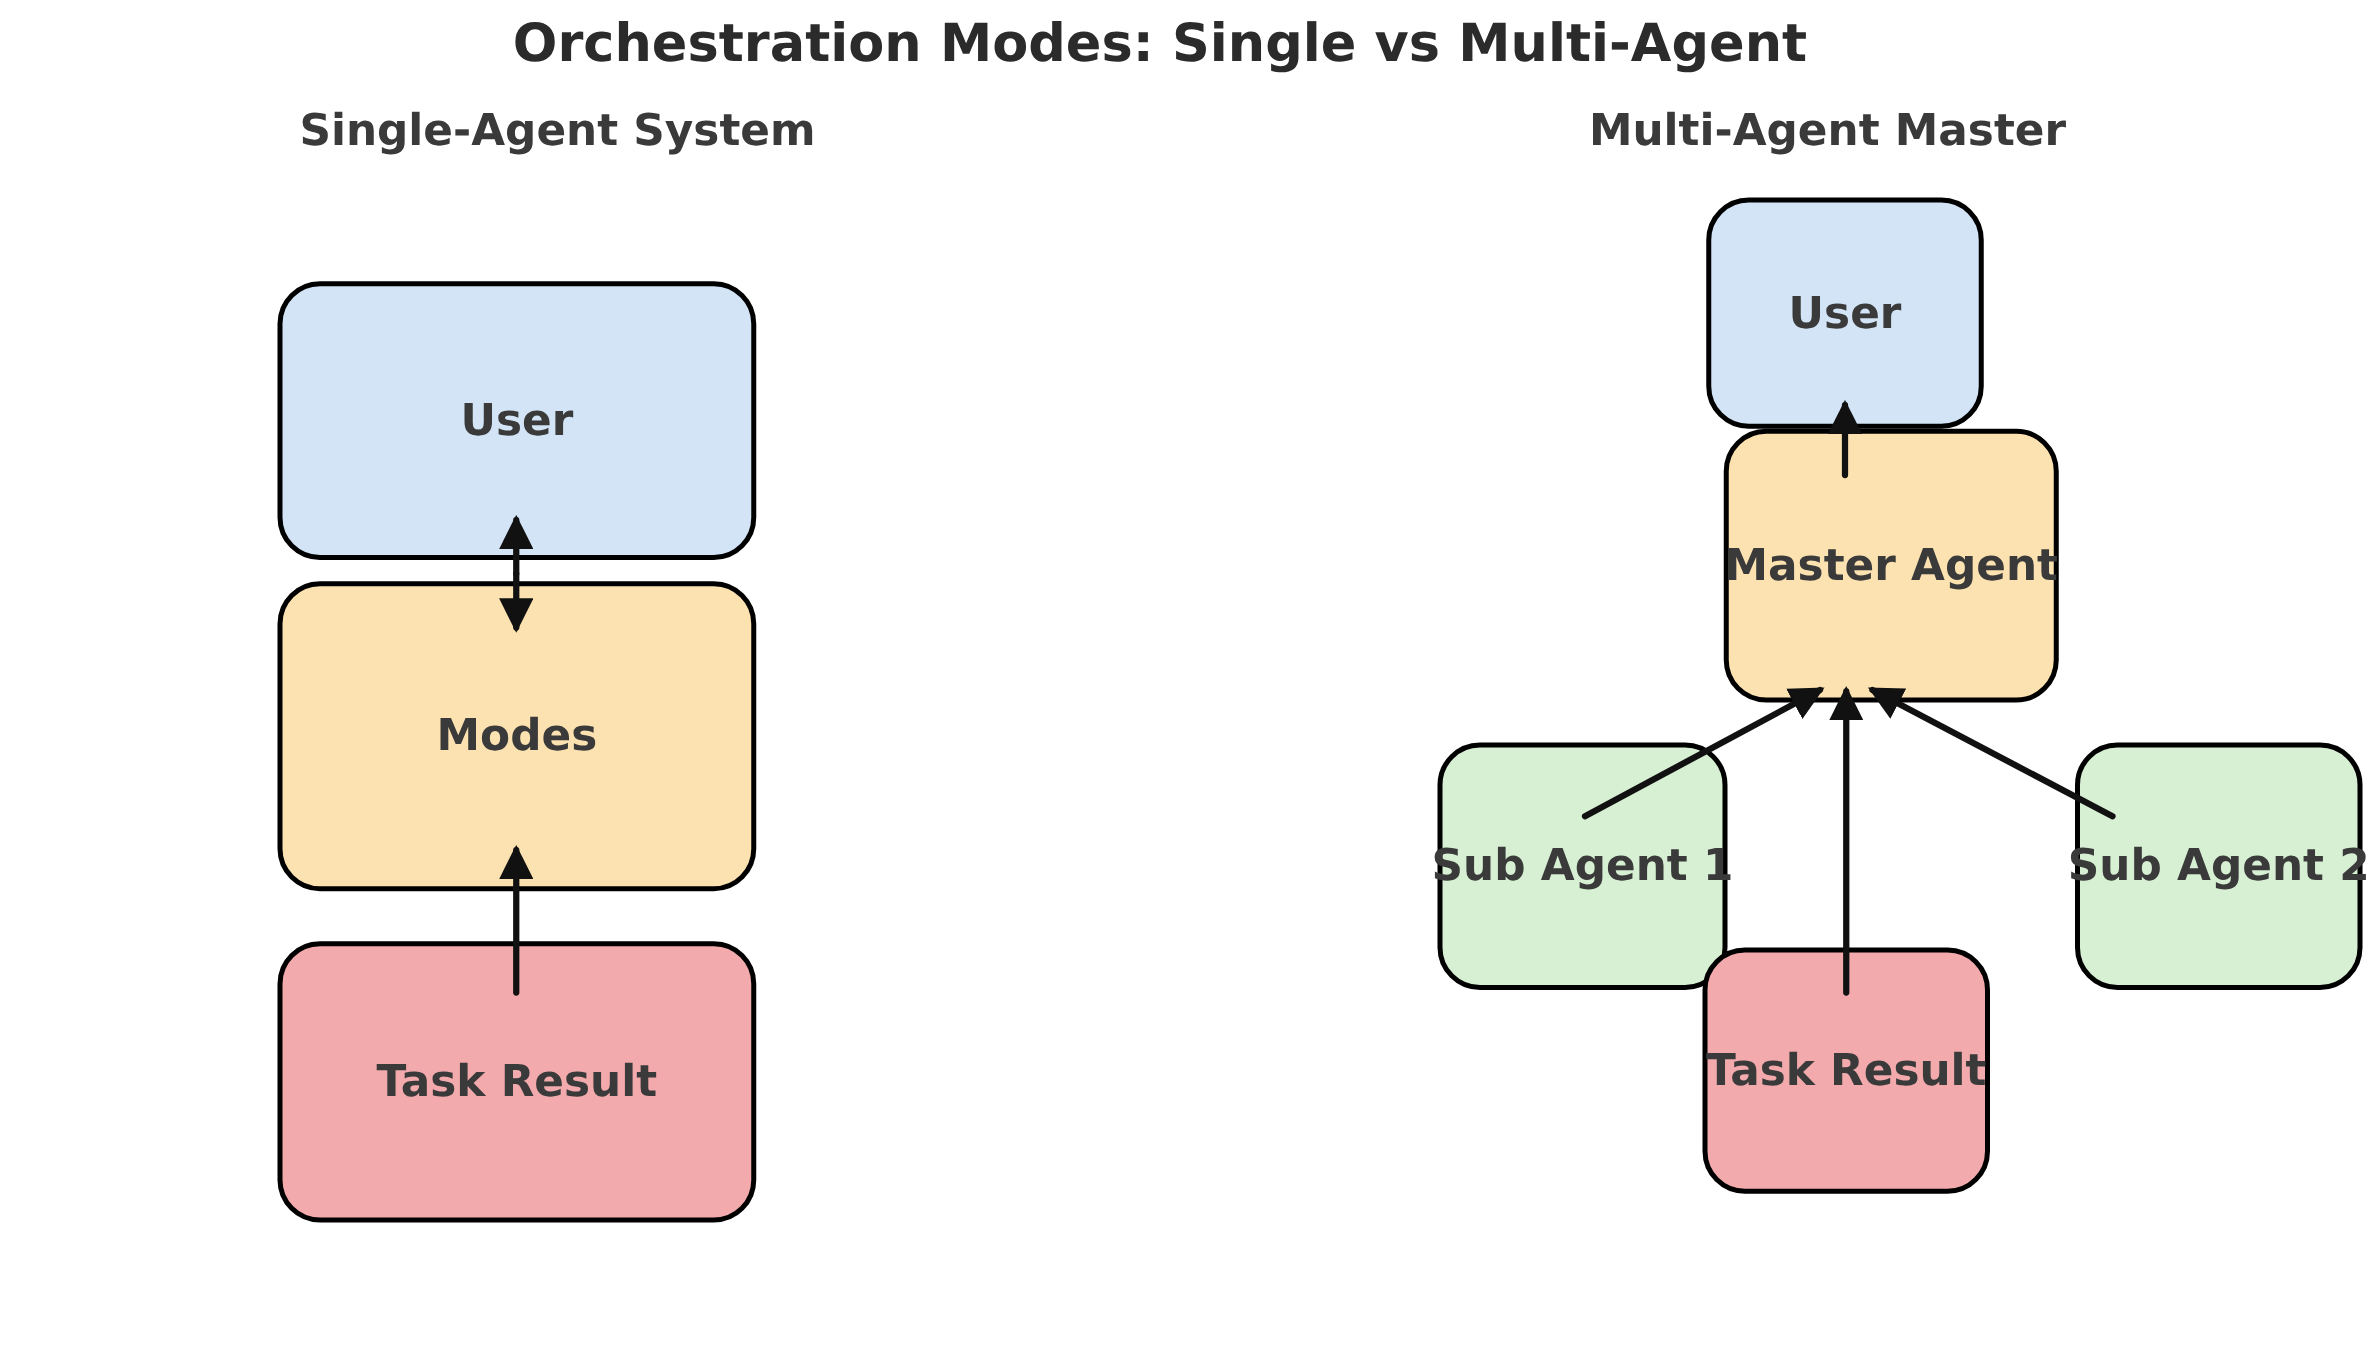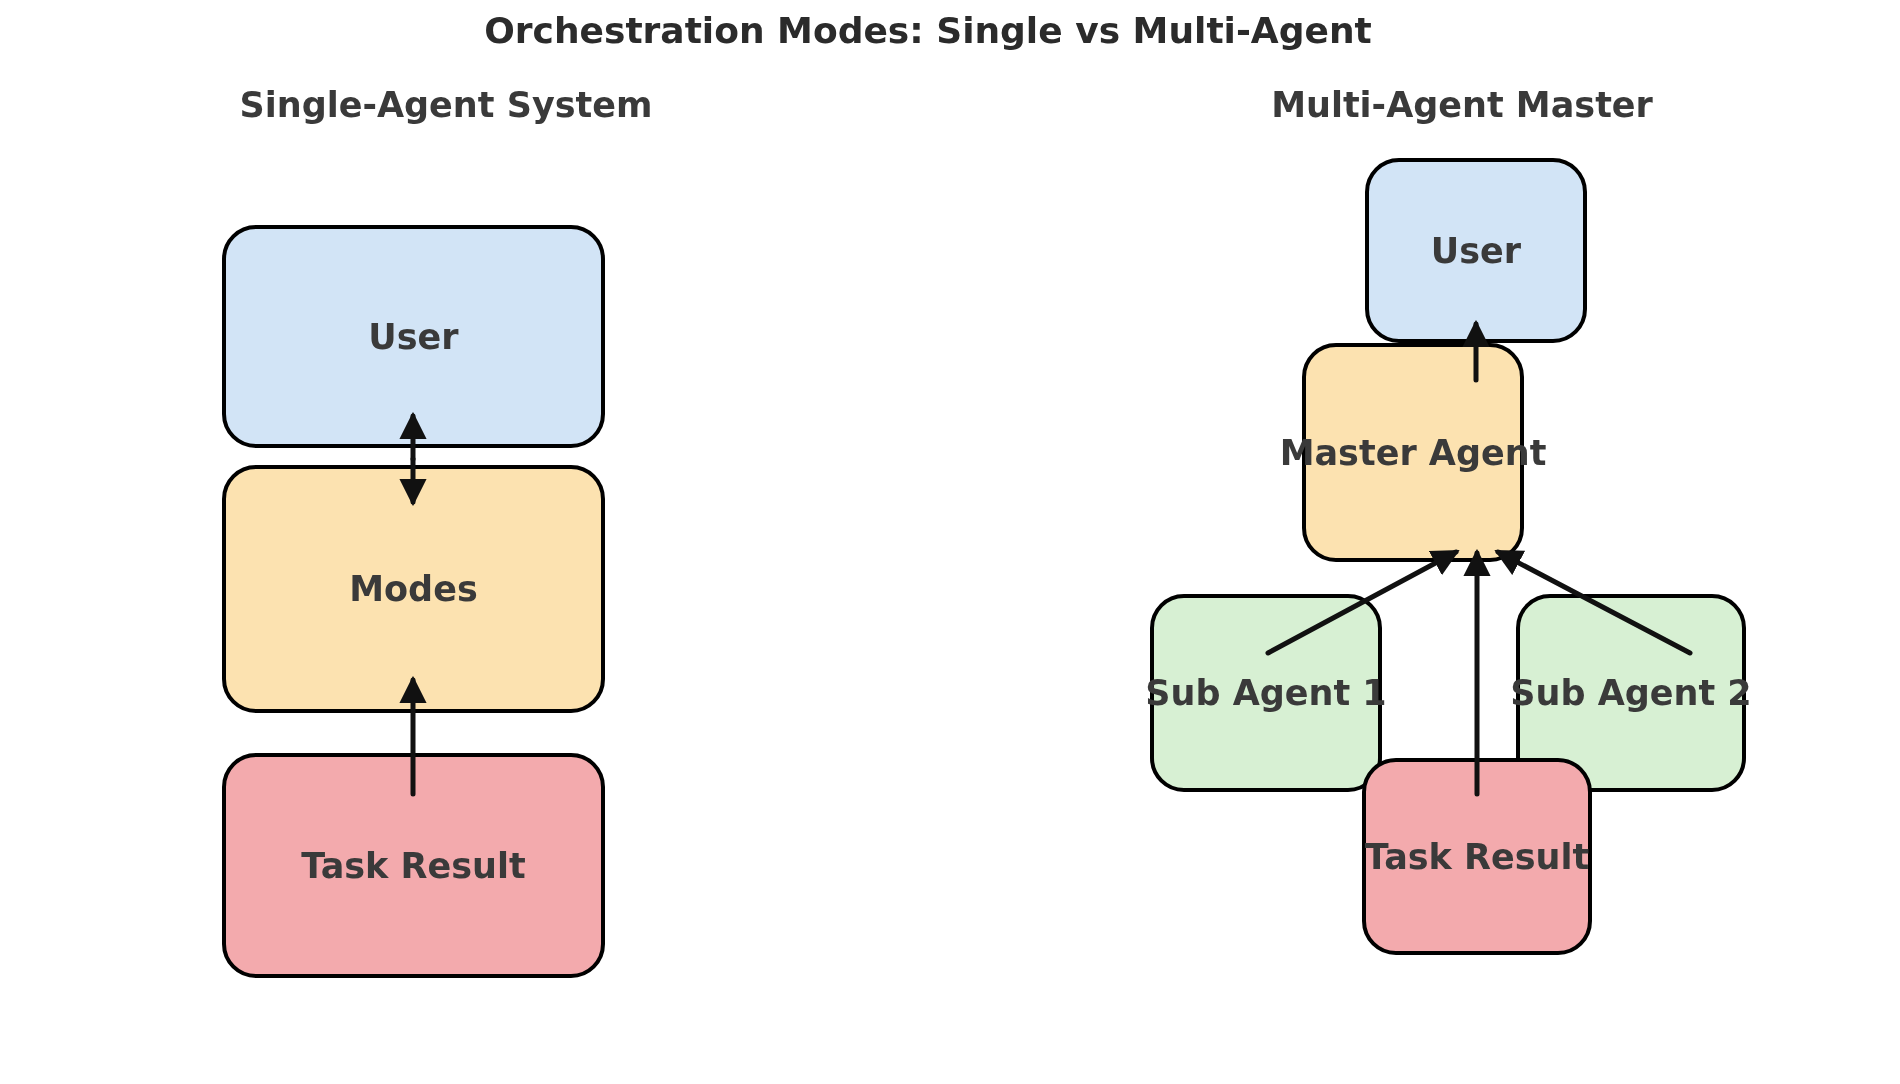--- a/index.html
+++ b/index.html
@@ -12,21 +12,21 @@
     position:relative;
     width:1900px;height:1084px;
     background:#ffffff;
     font-family:"DejaVu Sans","Liberation Sans",sans-serif;
     overflow:hidden;
   }
   .title{
     position:absolute;
     top:10px;left:928px;
     transform:translateX(-50%);
-    font-size:36px;font-weight:bold;
+    font-size:42px;font-weight:bold;
     color:#2b2b2b;
     white-space:nowrap;
   }
   .subtitle{
     position:absolute;
     top:85px;
     transform:translateX(-50%);
     font-size:35px;font-weight:bold;
     color:var(--text-color);
     white-space:nowrap;
@@ -46,23 +46,23 @@
     color:var(--text-color);
     white-space:nowrap;
     text-align:center;
   }
   
   .n-s-user   {left:222px;top:225px;width:383px;height:223px;}
   .n-s-agent  {left:222px;top:465px;width:383px;height:248px;}
   .n-s-task   {left:222px;top:753px;width:383px;height:225px;}
   
   .n-m-user   {left:1365px;top:158px;width:222px;height:185px;}
-  .n-m-master {left:1302px;top:343px;width:222px;height:219px;}
+  .n-m-master {left:1379px;top:343px;width:268px;height:219px;}
   .n-m-sub1   {left:1150px;top:594px;width:232px;height:198px;}
-  .n-m-sub2   {left:1516px;top:594px;width:230px;height:198px;}
+  .n-m-sub2   {left:1660px;top:594px;width:230px;height:198px;}
   .n-m-task   {left:1362px;top:758px;width:230px;height:197px;z-index:2;}
   .arrow-layer{
     position:absolute;left:0;top:0;width:1900px;height:1084px;
     z-index:10;pointer-events:none;
   }
   .arrow{
     stroke:var(--arrow-color);
     stroke-width:5;
     stroke-linecap:round;
     fill:none;

